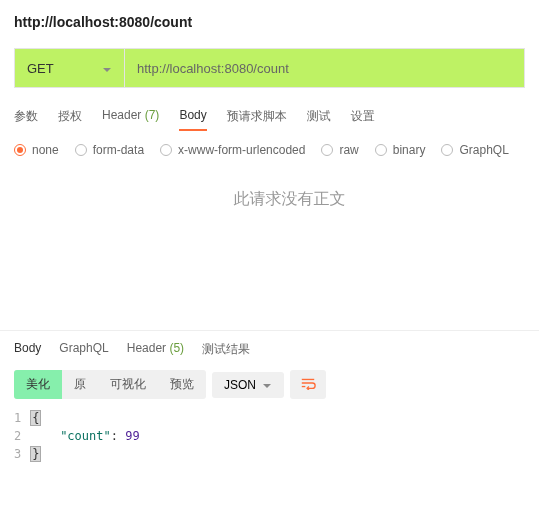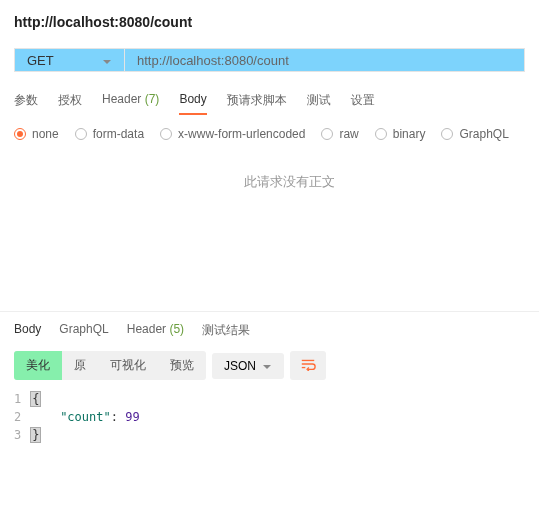--- a/index.html
+++ b/index.html
@@ -11,22 +11,22 @@
     background: #fff;
     width: 539px;
   }
   .title-area { padding: 14px 14px 10px 14px; }
   .title-text { font-size: 14px; font-weight: 600; color: #222; }
 
   .req-row {
     display: flex;
     margin: 8px 14px 14px 14px;
     border: 1px solid #e4e4e4;
-    background: #7dd3fc;
-    height: 24px;
+    background: #bef264;
+    height: 40px;
   }
   .method-select {
     width: 110px;
     display: flex;
     align-items: center;
     padding: 0 12px;
     border-right: 1px solid #e4e4e4;
     justify-content: space-between;
     cursor: pointer;
     color: #333;
@@ -87,21 +87,21 @@
   .radio.selected .radio-circle::after {
     content: "";
     width: 6px; height: 6px;
     border-radius: 50%;
     background: #ff6c37;
   }
 
   .empty-body {
     text-align: center;
     color: #999;
-    font-size: 13px;
+    font-size: 16px;
     padding: 22px 0 120px 0;
     margin-left: 40px;
   }
 
   .divider { border-top: 1px solid #eee; }
 
   .resp-tabs {
     display: flex;
     gap: 18px;
     padding: 10px 14px 8px 14px;

